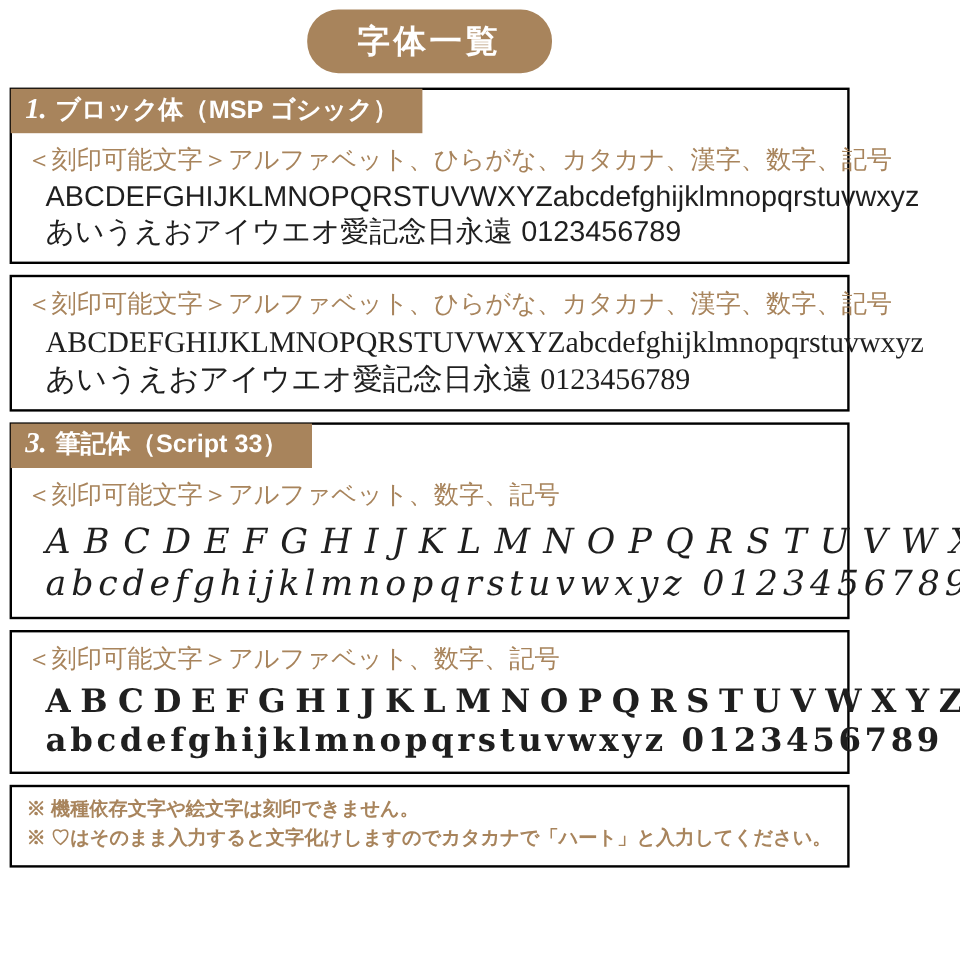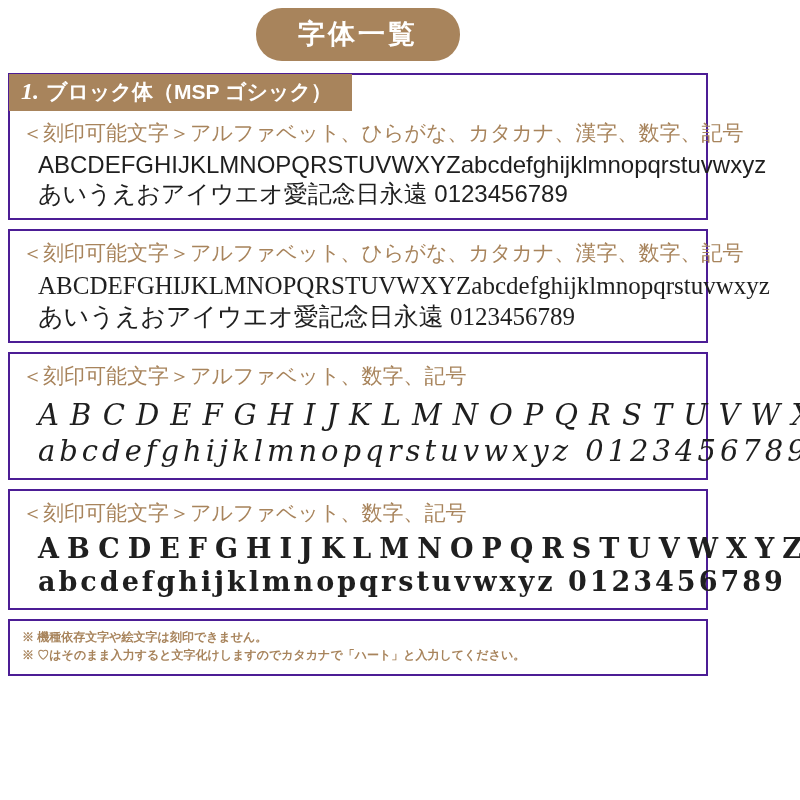--- a/index.html
+++ b/index.html
@@ -22,21 +22,21 @@
     font-weight: bold;
     letter-spacing: 3px;
     padding: 8px 42px 9px 42px;
     border-radius: 26px;
     text-align: center;
   }
 
   
   .sec {
     margin: 0 8px 9px 8px;
-    border: 2px solid #4c1d95;
+    border: 2px solid #000000;
     background: #ffffff;
     padding-bottom: 9px;
   }
   .sec-header {
     display: inline-block;
     background: #a8845c;
     color: #ffffff;
     margin: -1px 0 0 -1px;
     padding: 3px 20px 5px 12px;
     font-size: 21px;
@@ -77,21 +77,21 @@
     font-family: "DejaVu Serif", serif;
     font-weight: bold;
     font-size: 27px;
   }
   .f-blackletter.upper { letter-spacing: 8px; margin-top: 6px; }
   .f-blackletter.lower { letter-spacing: 3px; }
 
   .note {
     color: #a8845c;
     font-weight: bold;
-    font-size: 12px;
+    font-size: 16px;
     margin: 2px 4px 2px 12px;
     white-space: nowrap;
     line-height: 1.35;
   }
   .note:first-of-type { margin-top: 8px; }
 </style>
 </head>
 <body>
 
 <div class="page">
@@ -107,20 +107,23 @@
     <div class="sample f-gothic">あいうえおアイウエオ愛記念日永遠 0123456789</div>
   </section>
 
   <section class="sec">
     <div class="caption">＜刻印可能文字＞アルファベット、ひらがな、カタカナ、漢字、数字、記号</div>
     <div class="sample f-mincho">ABCDEFGHIJKLMNOPQRSTUVWXYZabcdefghijklmnopqrstuvwxyz</div>
     <div class="sample f-mincho">あいうえおアイウエオ愛記念日永遠 0123456789</div>
   </section>
 
   <section class="sec">
+    <div class="sec-header">
+      <span class="sec-num">3.</span><span class="sec-title">筆記体（Script 33）</span>
+    </div>
     <div class="caption">＜刻印可能文字＞アルファベット、数字、記号</div>
     <div class="sample f-script upper">ABCDEFGHIJKLMNOPQRSTUVWXYZ</div>
     <div class="sample f-script lower">abcdefghijklmnopqrstuvwxyz 0123456789</div>
   </section>
 
   <section class="sec">
     <div class="caption">＜刻印可能文字＞アルファベット、数字、記号</div>
     <div class="sample f-blackletter upper">ABCDEFGHIJKLMNOPQRSTUVWXYZ</div>
     <div class="sample f-blackletter lower">abcdefghijklmnopqrstuvwxyz 0123456789</div>
   </section>

